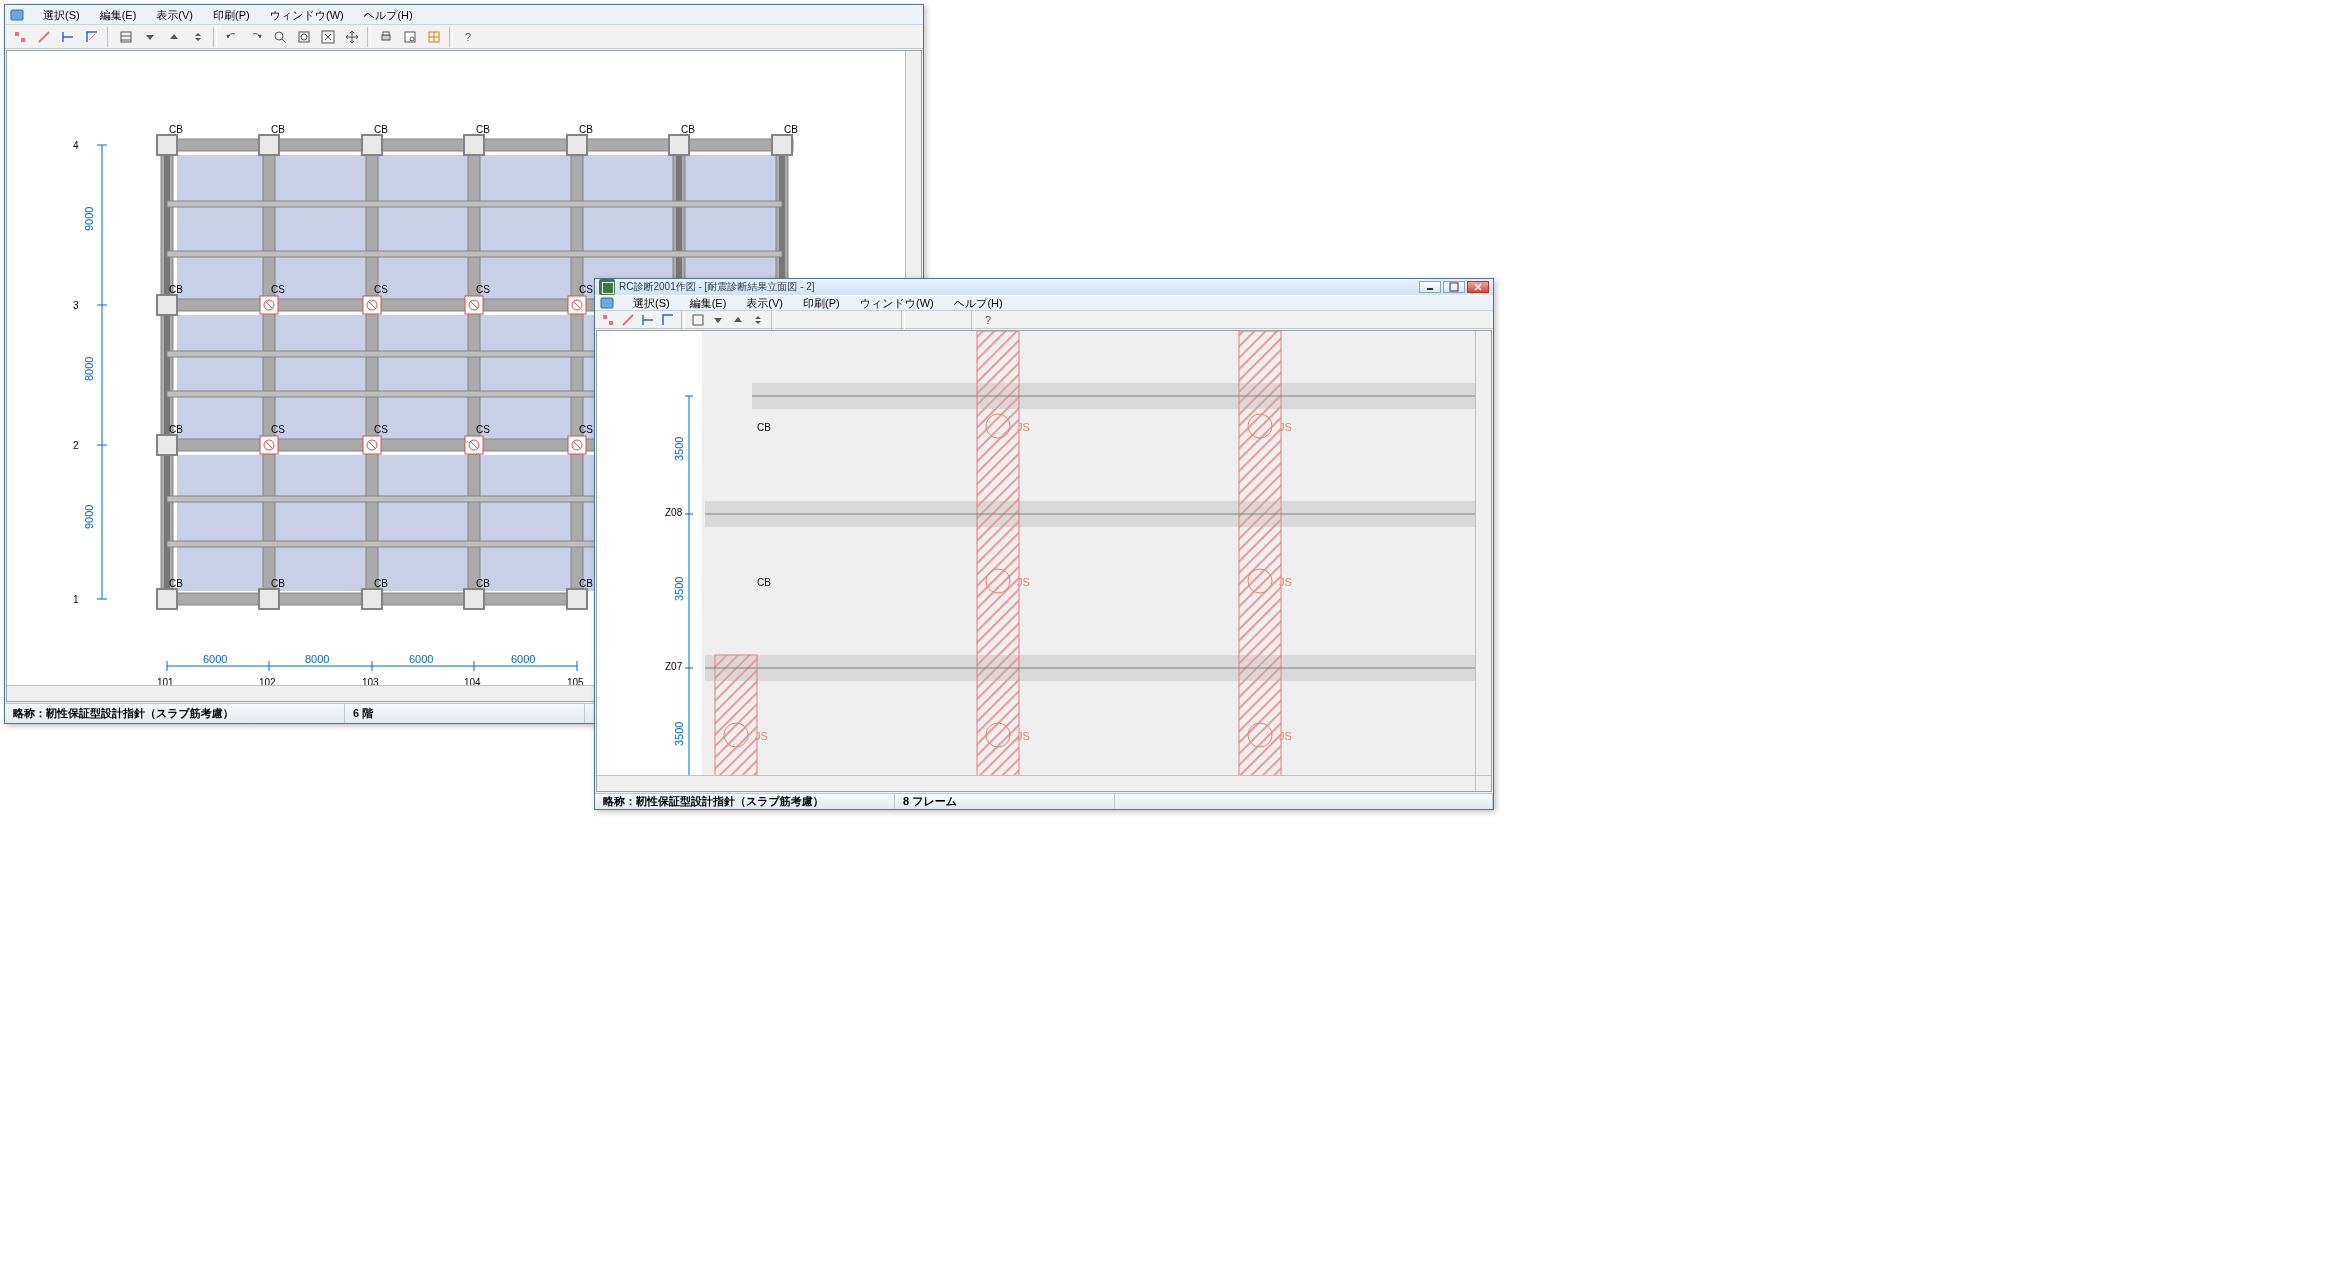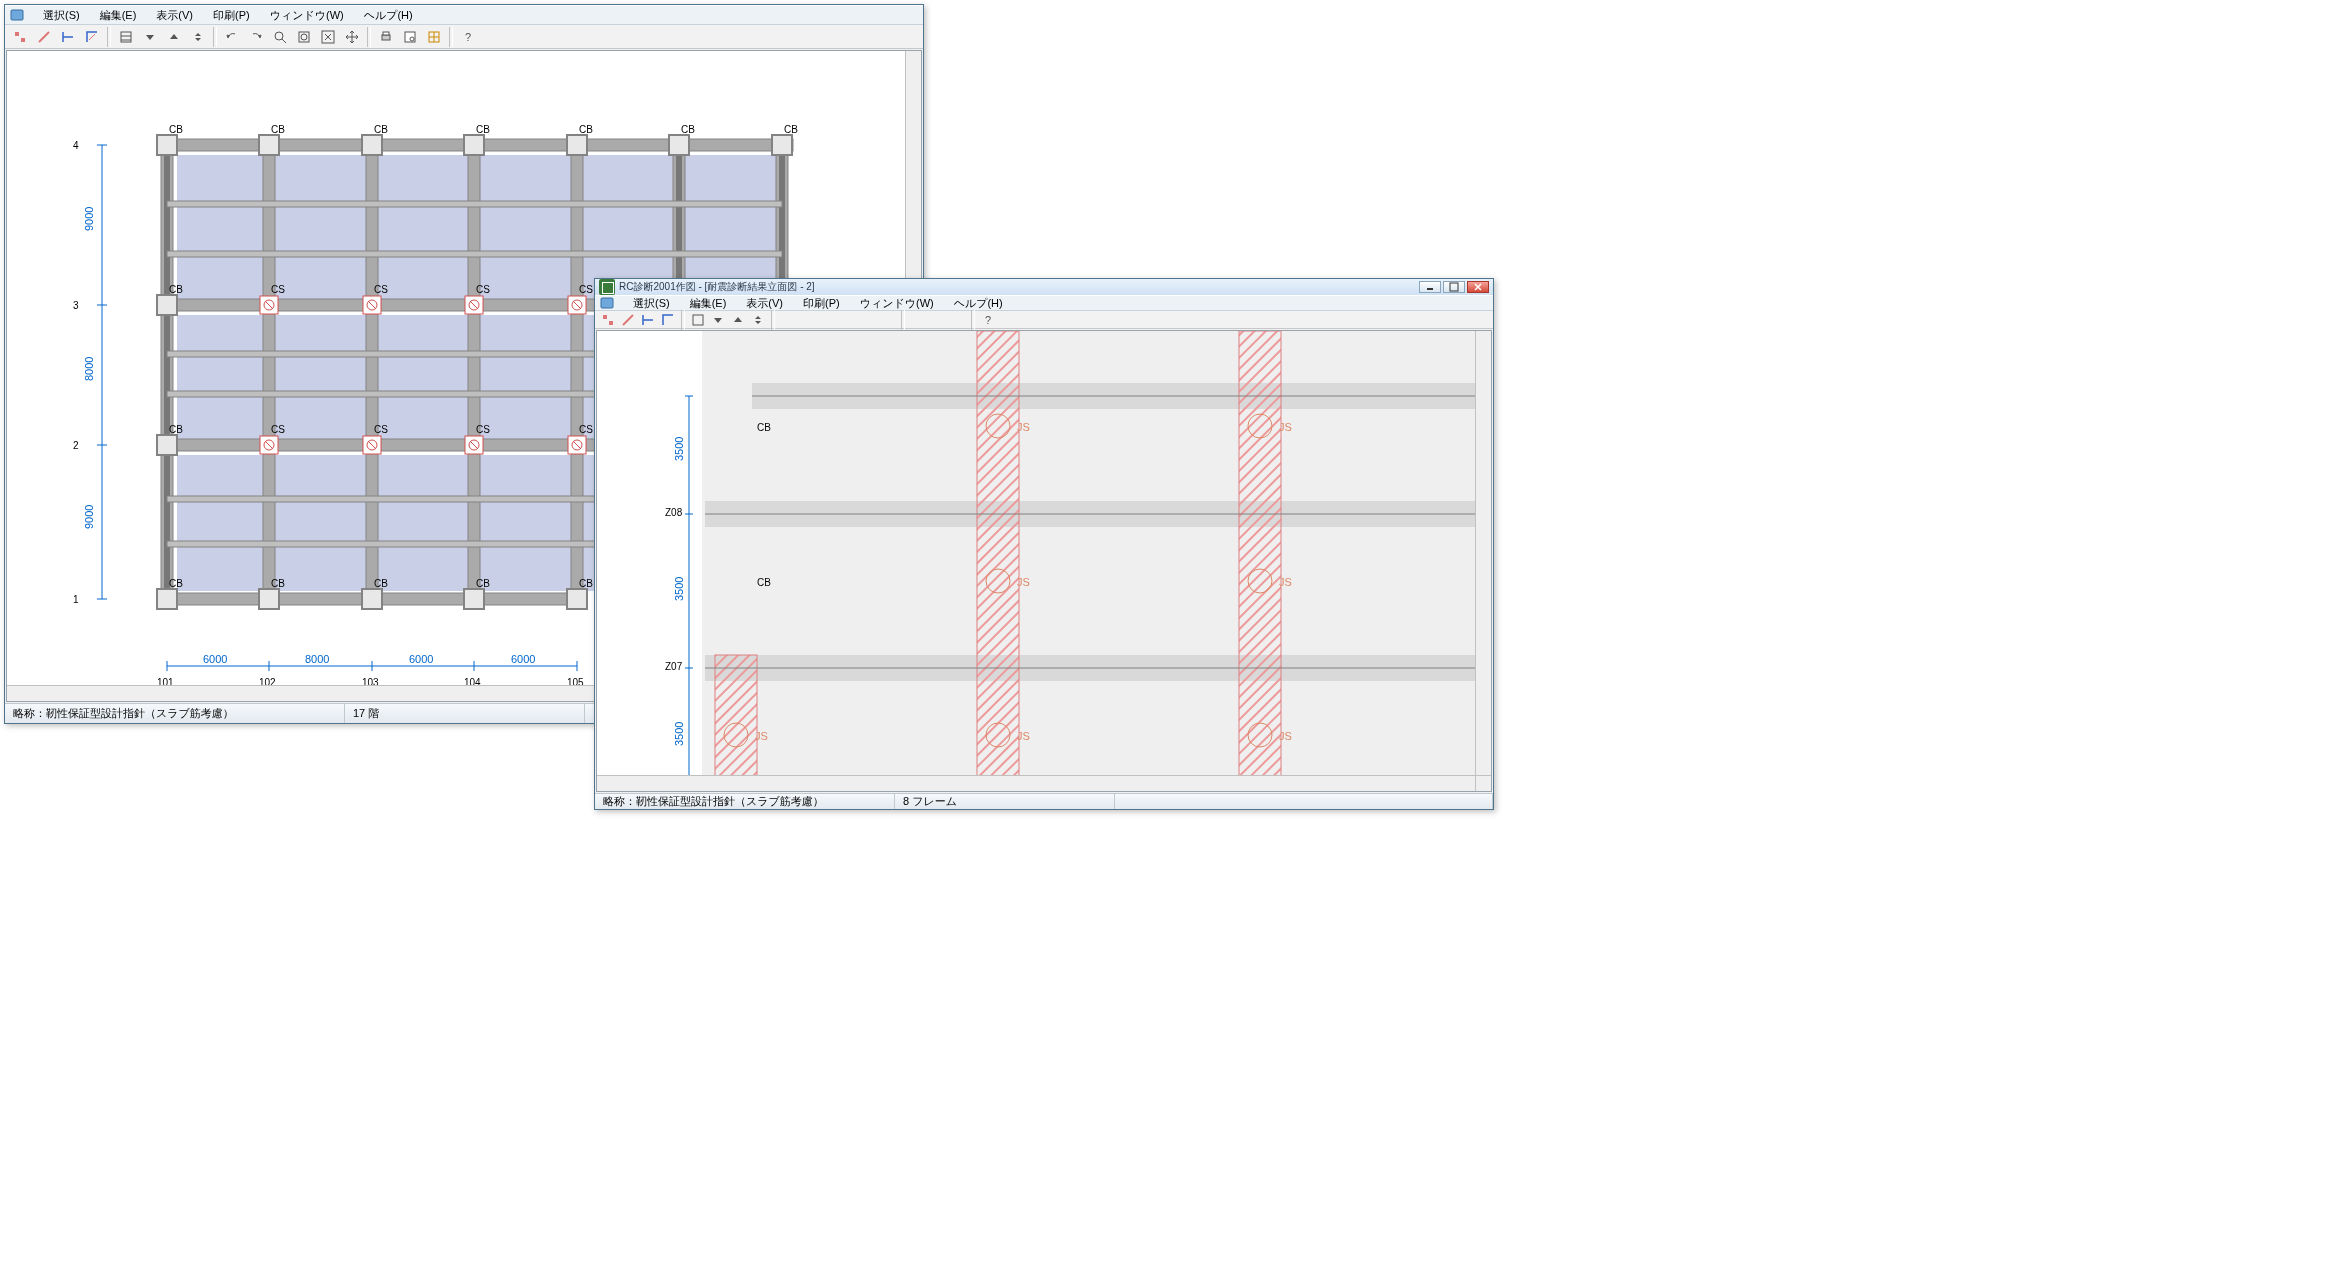--- a/index.html
+++ b/index.html
@@ -23,21 +23,21 @@
   .tb-sep{ width:4px; height:20px; border-left:1px solid #c0c0c0; border-right:1px solid #fff; margin:0 2px;}
   .tb-btn{ width:22px; height:20px; border:1px solid transparent; display:flex; align-items:center; justify-content:center; cursor:pointer;}
   .tb-btn svg{width:14px;height:14px;}
 
   .client{ flex:1; position:relative; background:#fff; border:1px solid #9aa3ab; margin:1px; overflow:hidden;}
   .scroll-v{ position:absolute; right:0; top:0; bottom:16px; width:16px; background:#efefef; border-left:1px solid #c0c0c0;}
   .scroll-h{ position:absolute; left:0; right:16px; bottom:0; height:16px; background:#efefef; border-top:1px solid #c0c0c0;}
   .scroll-corner{position:absolute;right:0;bottom:0;width:16px;height:16px;background:#efefef;border-left:1px solid #c0c0c0;border-top:1px solid #c0c0c0;}
 
   .statusbar{ height:20px; background:linear-gradient(#f6f9fc,#e3e9ef); border-top:1px solid #c0c8d0; display:flex; align-items:center;}
-  .status-cell{ padding:0 8px; border-right:1px solid #c0c8d0; height:100%; display:flex; align-items:center;}
+  .status-cell{ padding:0 8px; border-right:1px solid #c0c8d0; height:100%; display:flex; align-items:center;font-weight:bold;}
 
   
   .canvas1{ position:absolute; inset:0; }
   .canvas1 svg{ position:absolute; left:0; top:0;}
 
   
   .canvas2{ position:absolute; inset:0;}
 
   .small .menubar{height:16px;font-size:10px;}
   .small .toolbar{height:18px;}
@@ -319,21 +319,21 @@
       </g>
     </svg>
     </div>
     <div class="scroll-v"></div>
     <div class="scroll-h"></div>
     <div class="scroll-corner"></div>
   </div>
 
   <div class="statusbar">
     <div class="status-cell" style="width:340px">略称：靭性保証型設計指針（スラブ筋考慮）</div>
-    <div class="status-cell" style="width:240px">17 階</div>
+    <div class="status-cell" style="width:240px">6 階</div>
     <div class="status-cell" style="flex:1"></div>
   </div>
 </div>
 
 <div class="window small" style="left:594px; top:278px; width:900px; height:532px;">
   <div class="titlebar">
     <span class="app-icon"></span>
     <span class="title">RC診断2001作図 - [耐震診断結果立面図 - 2]</span>
     <div class="win-ctrls">
       <div class="win-btn">

